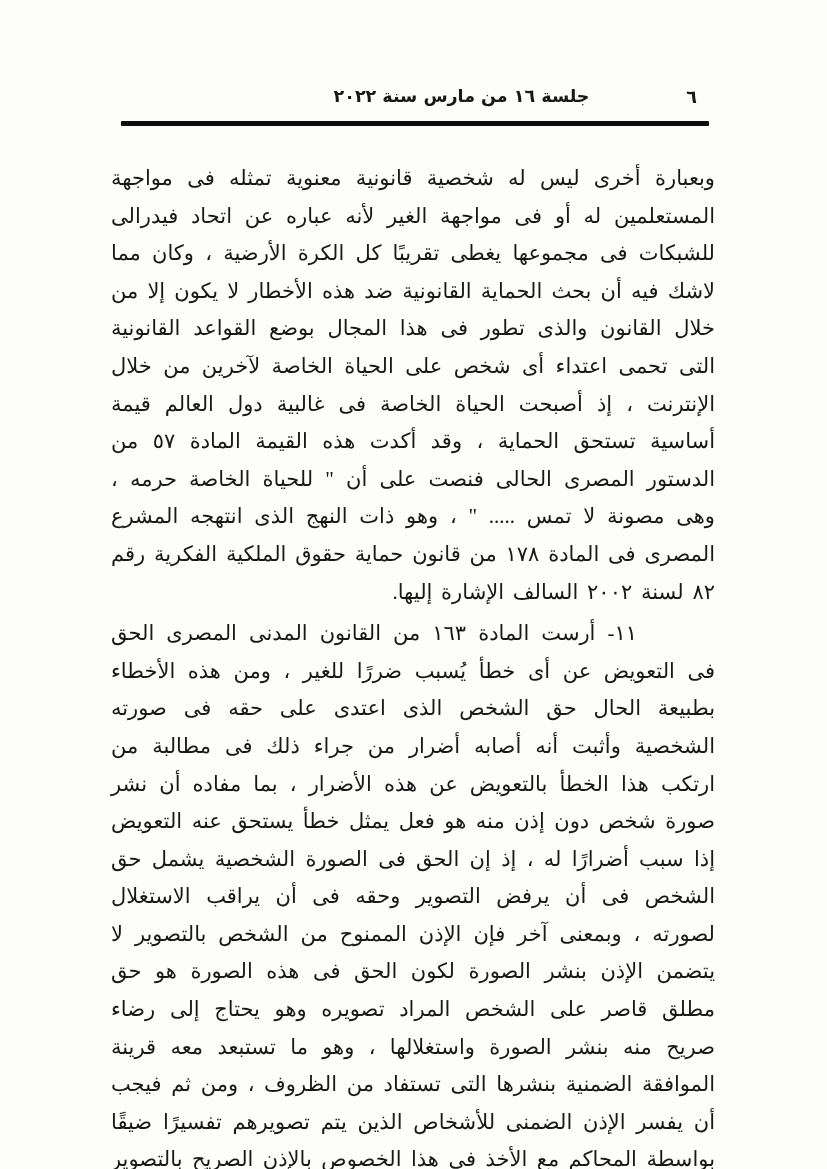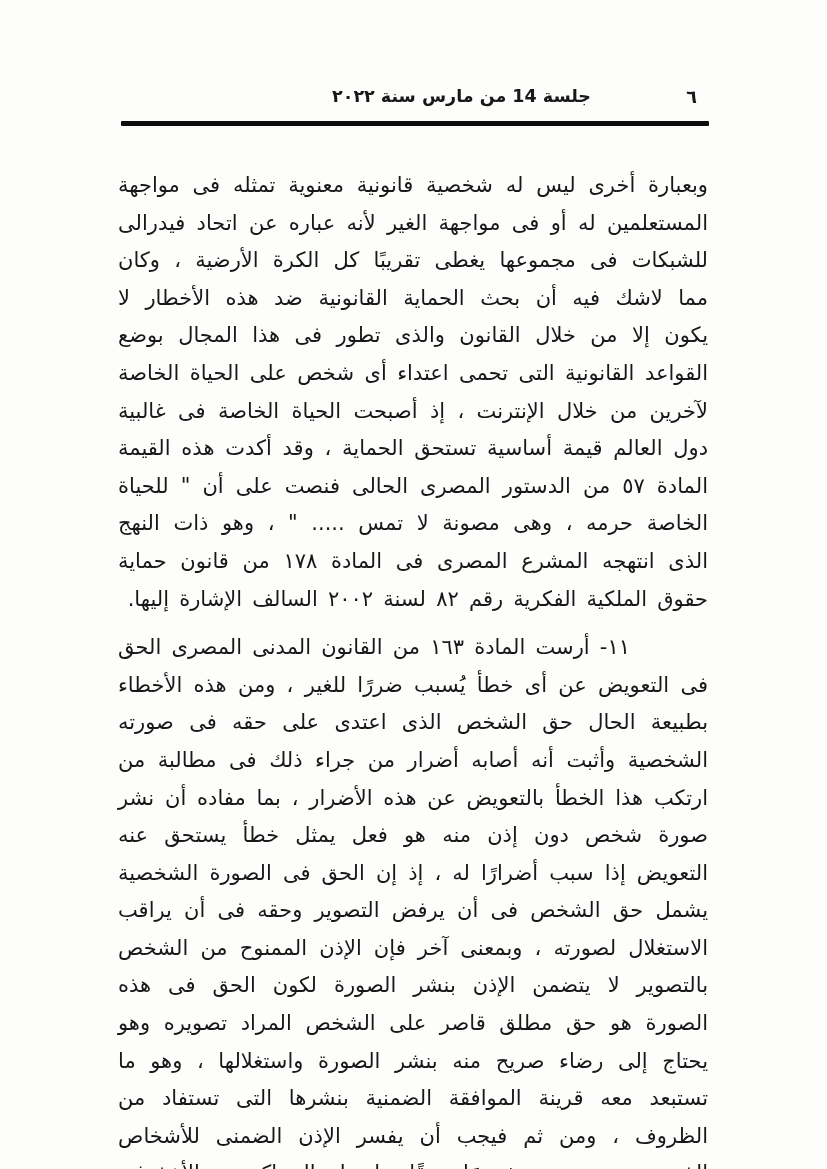--- a/index.html
+++ b/index.html
@@ -64,34 +64,35 @@
     top: 156px;
     right: 108px;
     width: 612px;
     font-size: 21px;
     line-height: 37.6px;
     text-align: justify;
     text-justify: inter-word;
     word-spacing: 3.5px;
   }
   .body-text p {
-    margin: 11px;
+    margin: 4px;
     padding: 0;
+    font-family: Liberation Serif, serif;
   }
   .para-numbered {
     text-indent: 78px;
   }
 </style>
 </head>
 <body>
 
 <div class="page">
 
   <header class="page-header">
-    <div class="session-title">جلسة 14 من مارس سنة ٢٠٢٢</div>
+    <div class="session-title">جلسة ١٦ من مارس سنة ٢٠٢٢</div>
     <div class="page-number">٦</div>
   </header>
 
   <div class="header-rule"></div>
 
   <main class="body-text">
     <p class="para-continuation">وبعبارة أخرى ليس له شخصية قانونية معنوية تمثله فى مواجهة المستعلمين له أو فى مواجهة الغير لأنه عباره عن اتحاد فيدرالى للشبكات فى مجموعها يغطى تقريبًا كل الكرة الأرضية ، وكان مما لاشك فيه أن بحث الحماية القانونية ضد هذه الأخطار لا يكون إلا من خلال القانون والذى تطور فى هذا المجال بوضع القواعد القانونية التى تحمى اعتداء أى شخص على الحياة الخاصة لآخرين من خلال الإنترنت ، إذ أصبحت الحياة الخاصة فى غالبية دول العالم قيمة أساسية تستحق الحماية ، وقد أكدت هذه القيمة المادة ٥٧ من الدستور المصرى الحالى فنصت على أن " للحياة الخاصة حرمه ، وهى مصونة لا تمس ..... " ، وهو ذات النهج الذى انتهجه المشرع المصرى فى المادة ١٧٨ من قانون حماية حقوق الملكية الفكرية رقم ٨٢ لسنة ٢٠٠٢ السالف الإشارة إليها.</p>
     <p class="para-numbered">١١- أرست المادة ١٦٣ من القانون المدنى المصرى الحق فى التعويض عن أى خطأ يُسبب ضررًا للغير ، ومن هذه الأخطاء بطبيعة الحال حق الشخص الذى اعتدى على حقه فى صورته الشخصية وأثبت أنه أصابه أضرار من جراء ذلك فى مطالبة من ارتكب هذا الخطأ بالتعويض عن هذه الأضرار ، بما مفاده أن نشر صورة شخص دون إذن منه هو فعل يمثل خطأ يستحق عنه التعويض إذا سبب أضرارًا له ، إذ إن الحق فى الصورة الشخصية يشمل حق الشخص فى أن يرفض التصوير وحقه فى أن يراقب الاستغلال لصورته ، وبمعنى آخر فإن الإذن الممنوح من الشخص بالتصوير لا يتضمن الإذن بنشر الصورة لكون الحق فى هذه الصورة هو حق مطلق قاصر على الشخص المراد تصويره وهو يحتاج إلى رضاء صريح منه بنشر الصورة واستغلالها ، وهو ما تستبعد معه قرينة الموافقة الضمنية بنشرها التى تستفاد من الظروف ، ومن ثم فيجب أن يفسر الإذن الضمنى للأشخاص الذين يتم تصويرهم تفسيرًا ضيقًا بواسطة المحاكم مع الأخذ فى هذا الخصوص بالإذن الصريح بالتصوير ونشر الصورة وتوزيعها واستغلالها دون غيره ، لكون هذا الإذن الصريح يتعلق بنطاق استقلال كل فرد ببعض قراراته الهامة التى تكون بالنظر إلى خصائصها وآثارها أكثر اتصالًا بمصيره وأكثر تأثيرًا فى أوضاع حياته التى أختار أنماطها.</p>
   </main>
 

